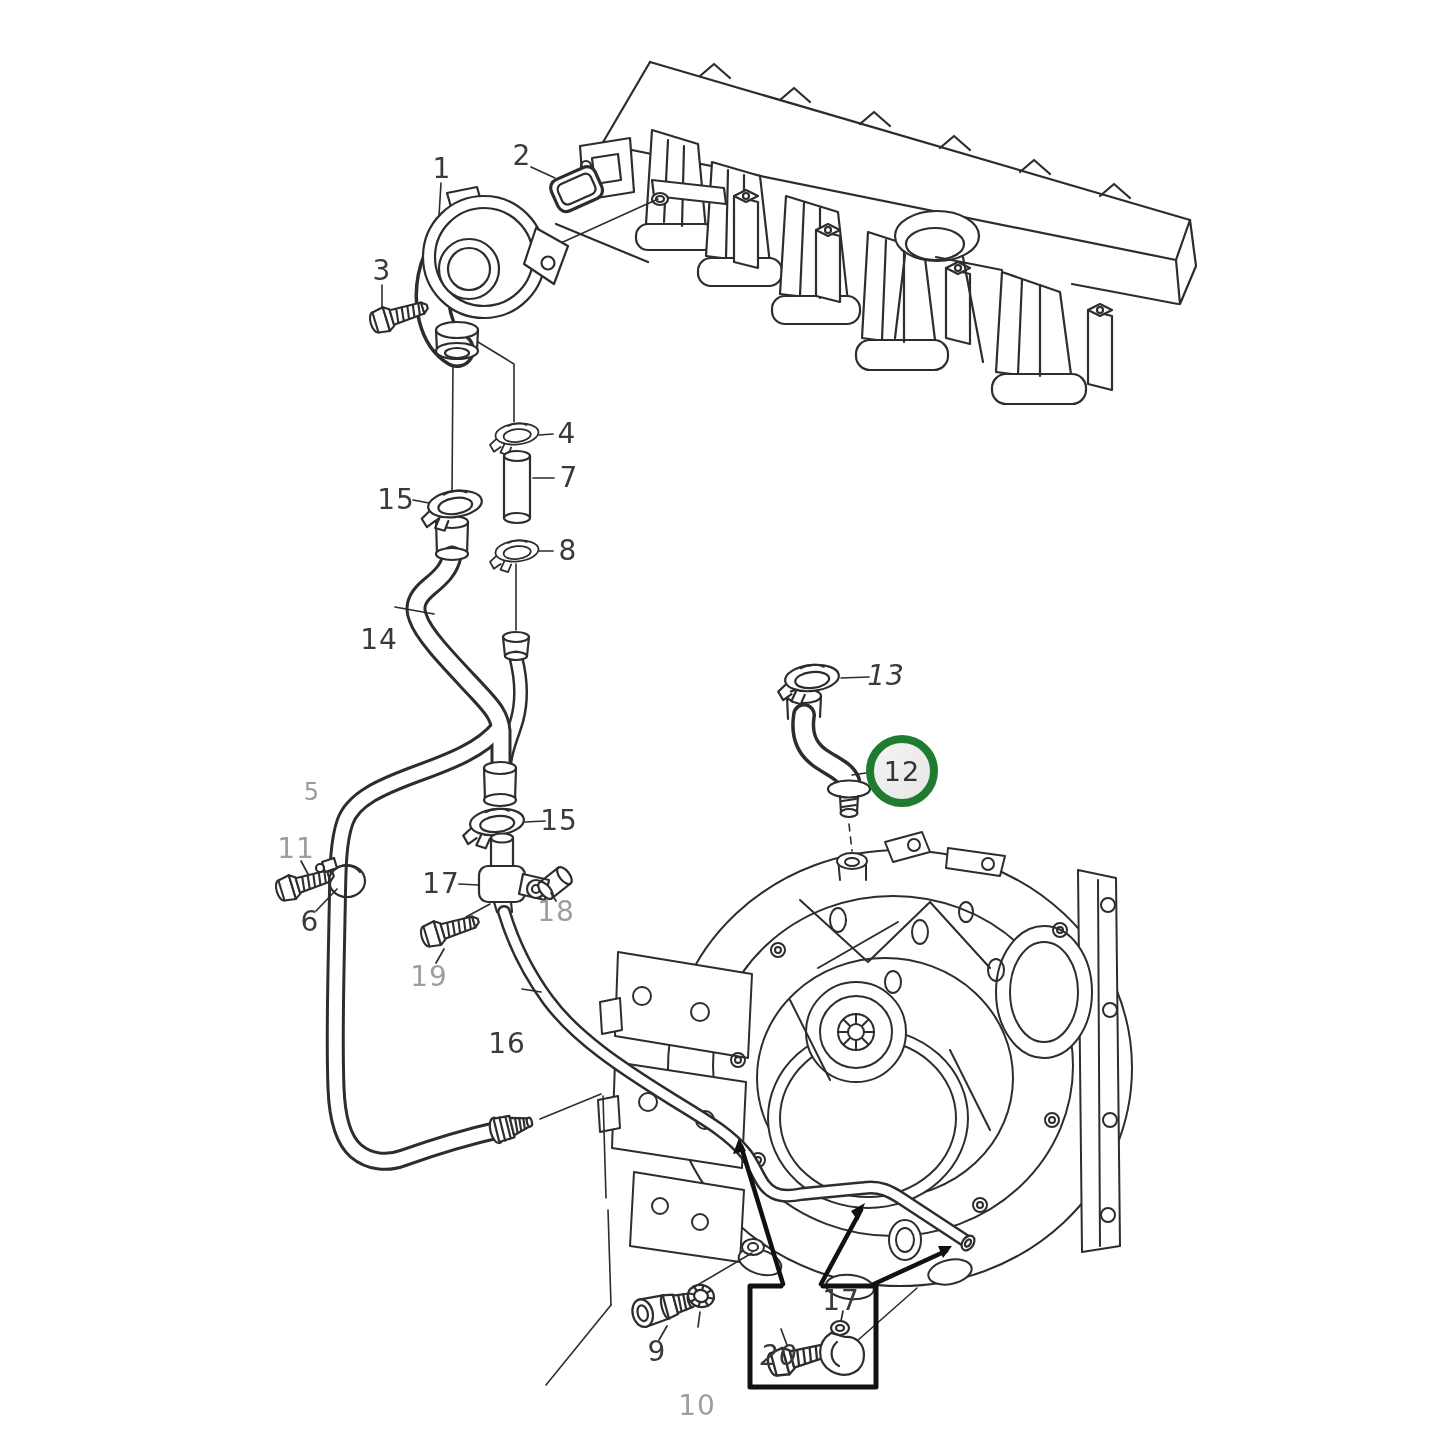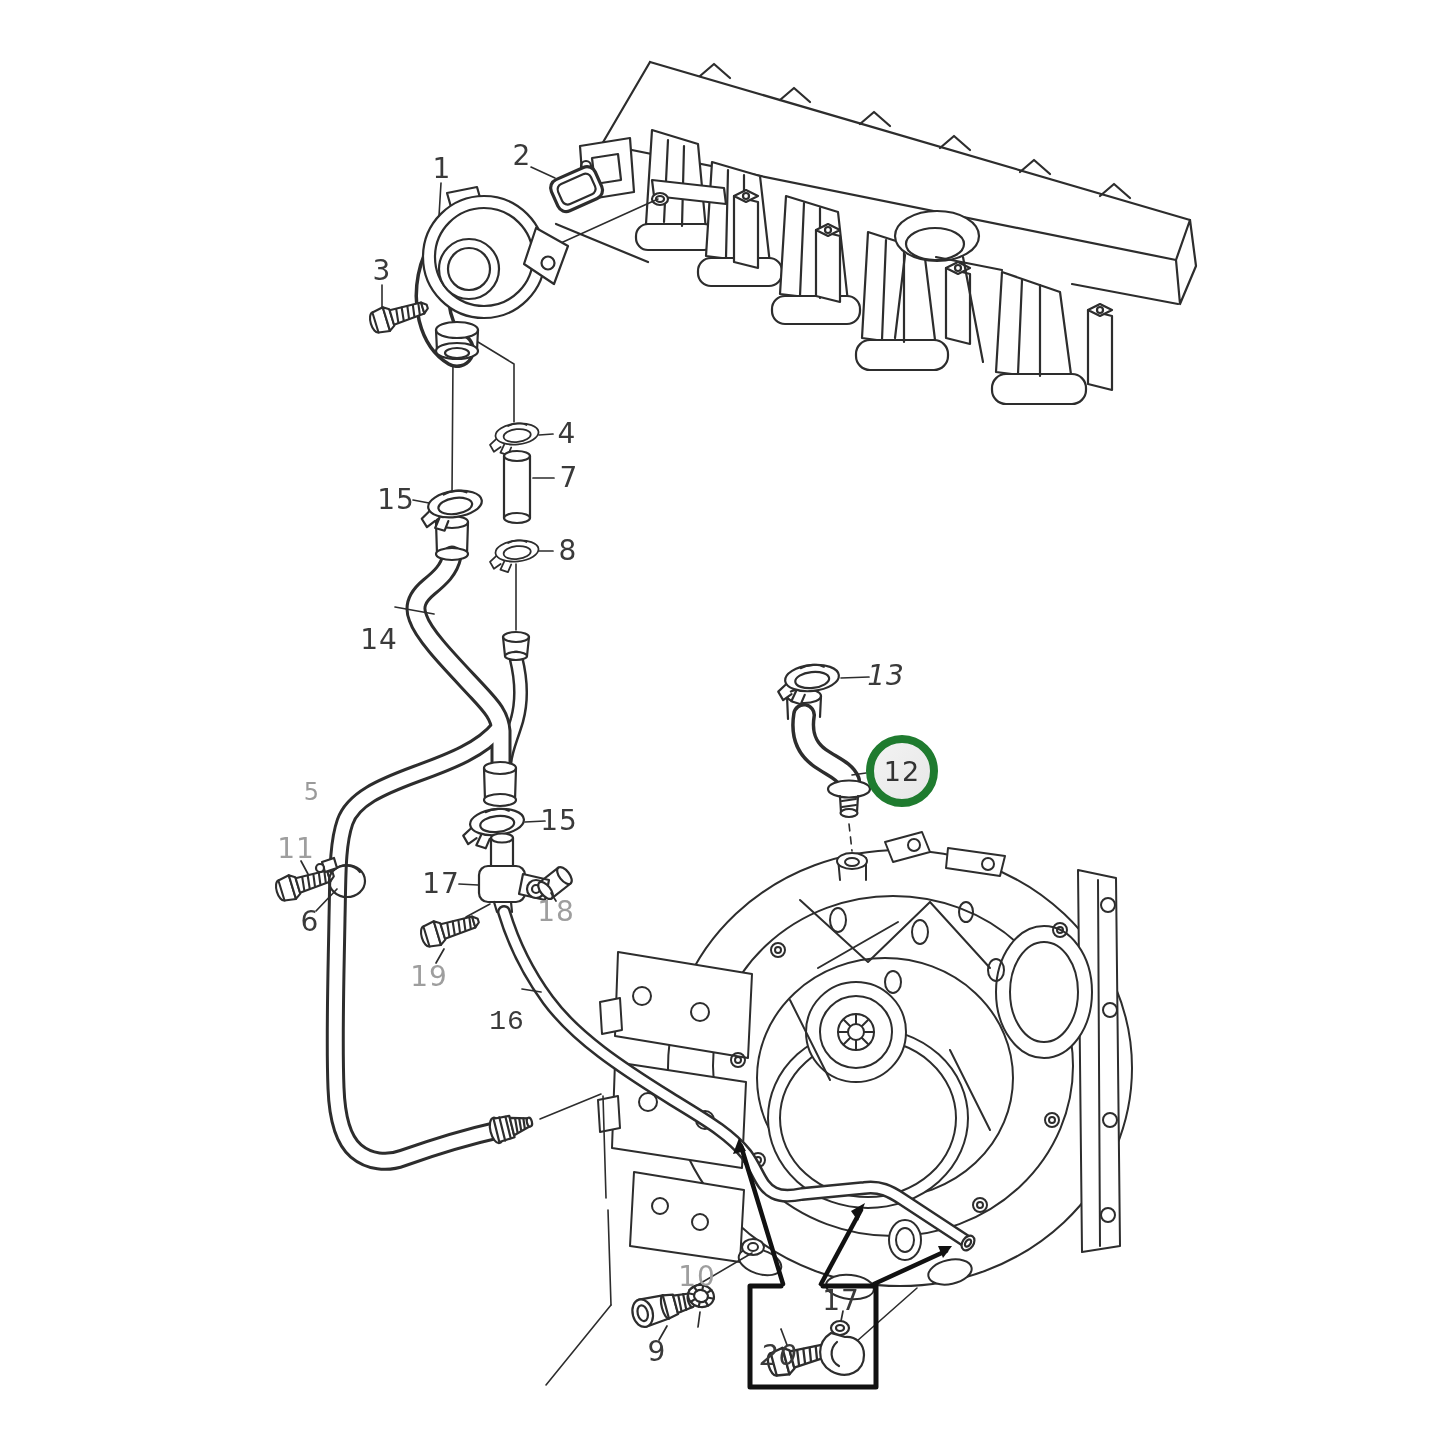--- a/index.html
+++ b/index.html
@@ -394,21 +394,21 @@
       <div class="callout " style="left: 396px; top: 500px;">15</div>
       <div class="callout " style="left: 568px; top: 551px;">8</div>
       <div class="callout " style="left: 379px; top: 608px; margin-top: 32px;">14</div>
       <div class="callout gray-circle" style="left: 312px; top: 792px;">5</div>
       <div class="callout gray" style="left: 296px; top: 849px;">11</div>
       <div class="callout " style="left: 310px; top: 922px;">6</div>
       <div class="callout " style="left: 559px; top: 821px;">15</div>
       <div class="callout " style="left: 441px; top: 884px;">17</div>
       <div class="callout gray" style="left: 556px; top: 912px; text-align: right;">18</div>
       <div class="callout gray" style="left: 429px; top: 977px;">19</div>
-      <div class="callout " style="left: 507px; top: 1022px; font-family: Liberation Mono, monospace;">16</div>
+      <div class="callout " style="left: 507px; top: 1044px;">16</div>
       <div class="callout " style="left: 886px; top: 676px; font-style: italic;">13</div>
       <div class="callout green-circle" style="left: 902px; top: 771px; border: 8px solid rgb(31, 123, 47);">12</div>
       <div class="callout " style="left: 657px; top: 1352px;">9</div>
-      <div class="callout gray" style="left: 697px; top: 1277px;">10</div>
+      <div class="callout gray" style="left: 697px; top: 1406px;">10</div>
       <div class="callout " style="left: 779px; top: 1356px; font-style: italic;">20</div>
       <div class="callout " style="left: 841px; top: 1301px;">17</div>
     </div>
 </div>
 
 </body></html>

